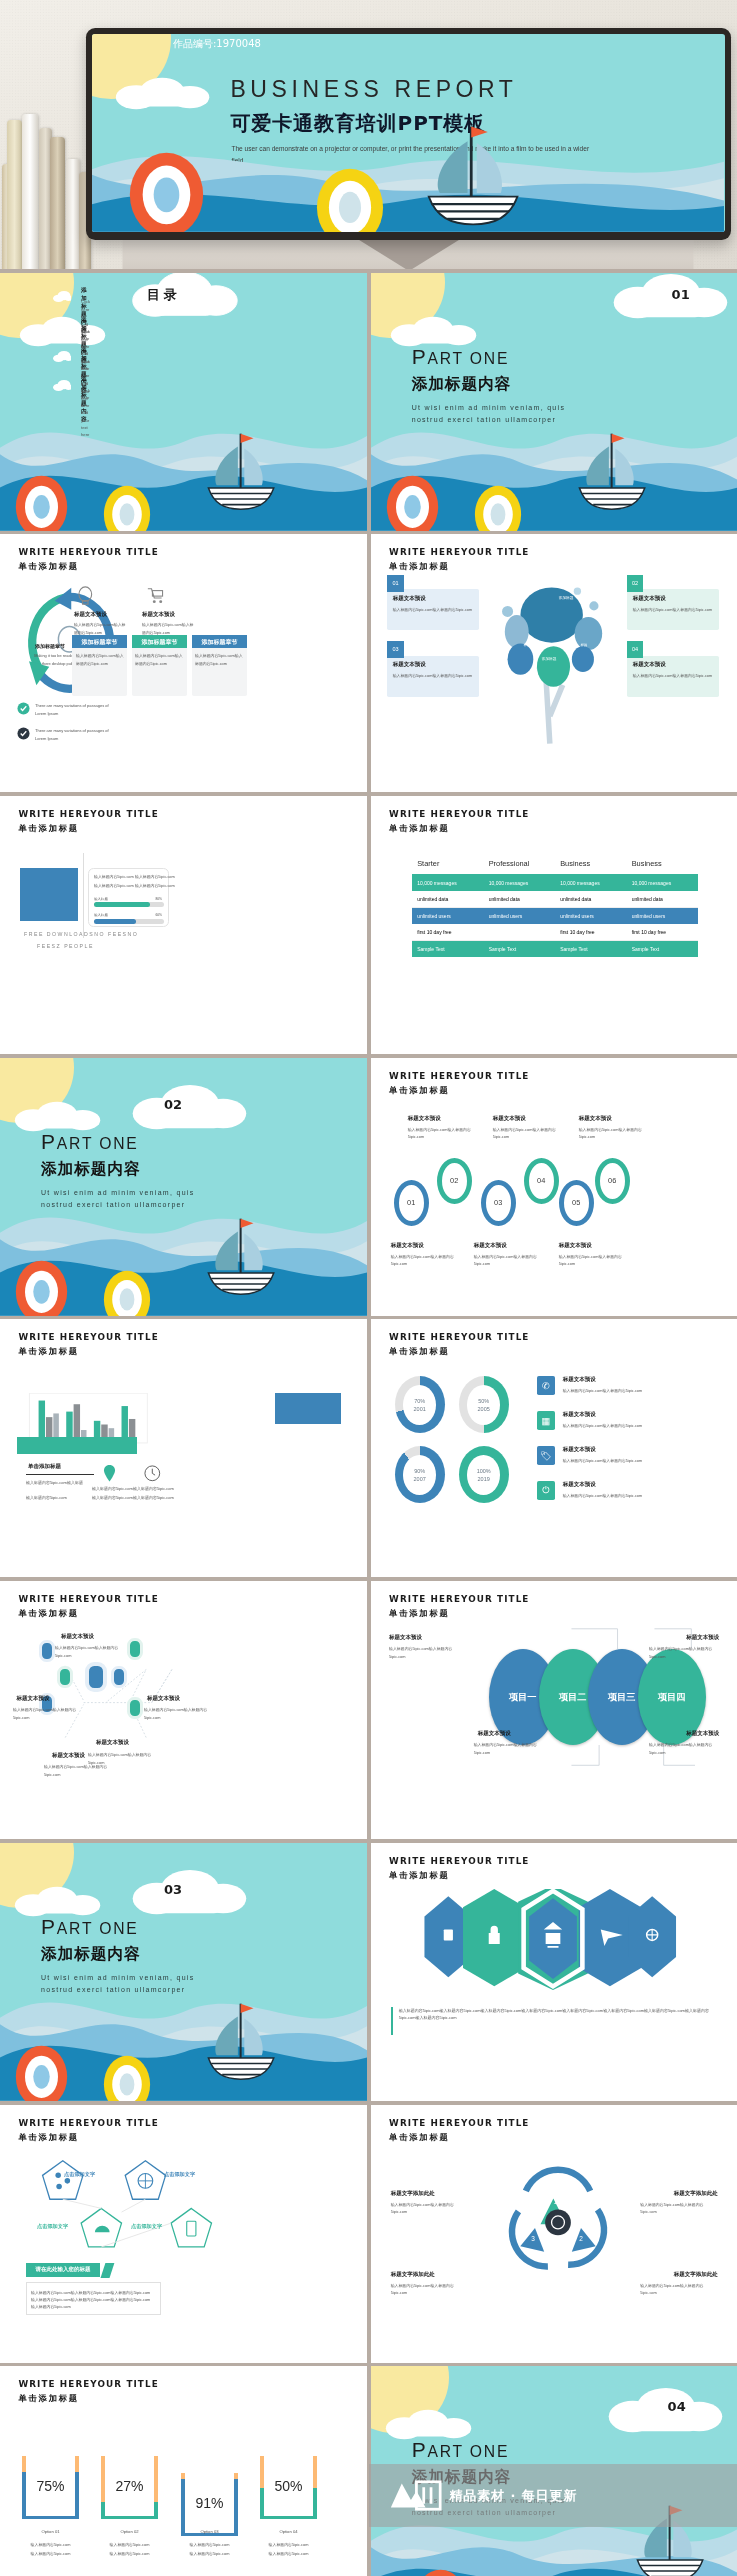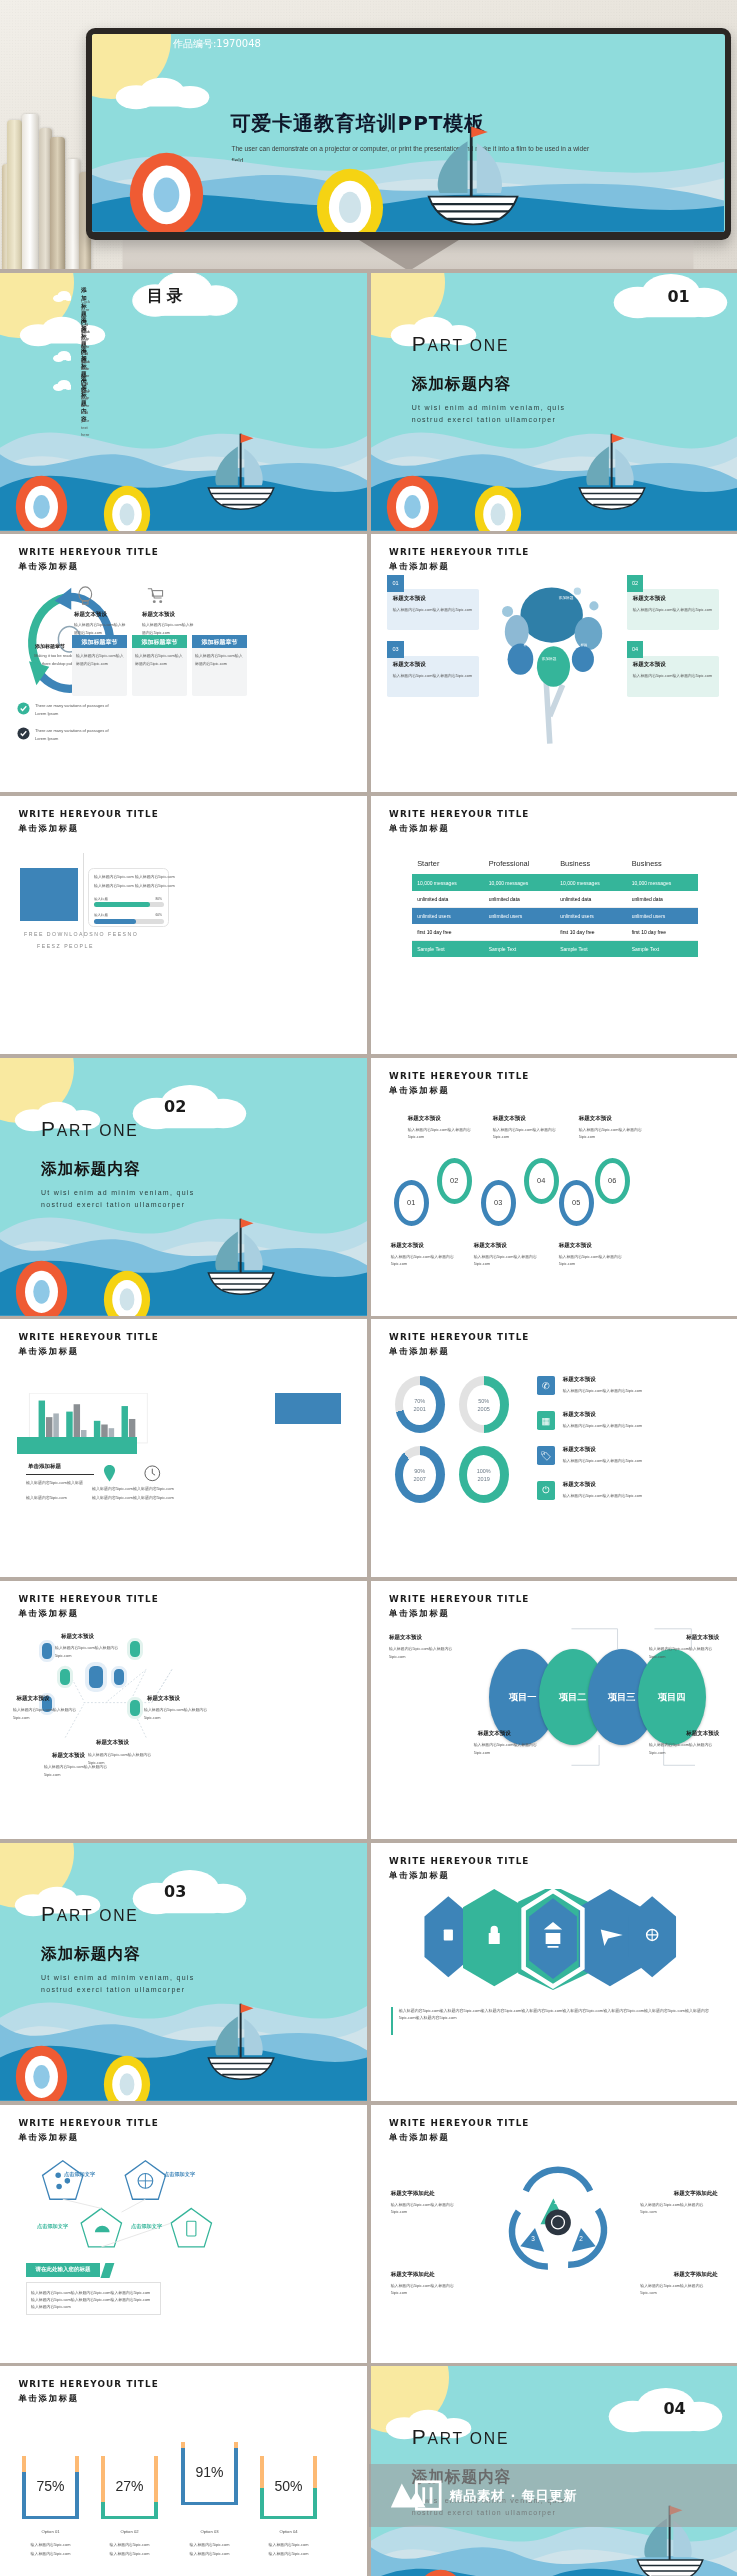--- a/index.html
+++ b/index.html
@@ -62,27 +62,27 @@
           display:grid; grid-template-columns:1fr 1fr; gap:3.7px 3.7px;
           background:#b7aca3; padding:3.7px 0 0 0; }
   .slide { position:relative; width:367px; height:258px; overflow:hidden; background:#fff; }
   .slide.cover { background:#8fdcdc; }
 
   .s-title { position:absolute; left:18.4px; top:13px; font-size:8.8px; font-weight:700;
              letter-spacing:1.1px; color:#1b1b1b; font-family:"DejaVu Sans",sans-serif; }
   .s-sub   { position:absolute; left:18.4px; top:27px; font-size:8.3px; font-weight:700;
              letter-spacing:1.8px; color:#1b1b1b; font-family:"DejaVu Sans",sans-serif; }
 
-  .partone { position:absolute; left:41px; top:59px; font-size:15.7px; letter-spacing:1.8px; color:#1c1c1c; }
+  .partone { position:absolute; left:41px; top:72px; font-size:15.7px; letter-spacing:1.8px; color:#1c1c1c; }
   .partone .big { font-size:21px; }
   .part-cn { position:absolute; left:41px; top:101px; font-size:15.7px; font-weight:700; color:#141414;
              font-family:"DejaVu Sans",sans-serif; letter-spacing:0.9px; }
   .part-en { position:absolute; left:41px; top:129px; font-size:7px; color:#2c3e3e;
              letter-spacing:1.3px; line-height:12px; width:230px; }
-  .num-badge { position:absolute; font-size:16px; font-weight:700; color:#1b1b1b;
+  .num-badge { position:absolute; font-size:13px; font-weight:700; color:#1b1b1b;
                font-family:"DejaVu Sans",sans-serif; }
 
   
   .tiny { font-size:4.8px; color:#555; line-height:7.4px; }
   .lbl  { font-size:6.4px; font-weight:700; color:#1b1b1b; font-family:"DejaVu Sans",sans-serif; }
 
   
   .chipbox { position:absolute; background:#f3f4f5; border-radius:1.8px; }
   .chiphdr { position:absolute; color:#fff; font-size:6px; font-weight:700; text-align:center;
              line-height:13px; font-family:"DejaVu Sans",sans-serif; }
@@ -155,20 +155,21 @@
 
       <svg width="111" height="37" style="position:absolute;left:22px;top:41px;" viewBox="0 0 120 40">
         <g fill="#ffffff">
             <ellipse cx="24" cy="24" rx="22" ry="13"></ellipse>
             <ellipse cx="52" cy="18" rx="24" ry="15"></ellipse>
         <ellipse cx="82" cy="24" rx="21" ry="12"></ellipse>
             <rect x="20" y="20" width="70" height="14" rx="7"></rect>
           </g>
       </svg>
 
+      <div class="hero-title">BUSINESS REPORT</div>
       <div class="hero-sub">可爱卡通教育培训PPT模板</div>
       <div class="hero-desc">The user can demonstrate on a projector or computer, or print the presentation and make it into a film to be used in a wider field</div>
       <div class="hero-meta">讲师：米小圆  日期：201X/XX/XX</div>
 
       <svg width="632" height="111" style="position:absolute;left:0;bottom:0;" viewBox="0 0 686 120">
         <path d="M0,52 C110,12 210,72 330,48 C440,26 560,78 686,44 L686,120 L0,120 Z" fill="#b9dce8"></path>
         <path d="M0,72 C100,38 180,96 300,70 C420,44 540,100 686,62 L686,120 L0,120 Z" fill="#cfe3ea"></path>
         <path d="M0,58 C80,92 150,40 260,66 C380,96 520,42 686,86 L686,120 L0,120 Z" fill="#7fc0de"></path>
         <path d="M0,90 C120,58 220,108 340,86 C460,64 570,110 686,92 L686,120 L0,120 Z" fill="#1a86b8"></path>
       </svg>
@@ -905,21 +906,21 @@
     <div class="tiny" style="position:absolute;left:22px;top:184px;width:57px;text-align:center;font-size:3.9px;">输入标题内容5ipic.com</div>
 
     <div class="cup" style="left:101px;top:90px;">
       <div class="fill" style="height:27%;background:#35b59a;"></div>
         <div class="inner">27%</div>
     </div>
     <div class="tiny" style="position:absolute;left:101px;top:162px;width:57px;text-align:center;font-size:4.2px;">Option 02</div>
     <div class="tiny" style="position:absolute;left:101px;top:175px;width:57px;text-align:center;font-size:3.9px;">输入标题内容5ipic.com</div>
     <div class="tiny" style="position:absolute;left:101px;top:184px;width:57px;text-align:center;font-size:3.9px;">输入标题内容5ipic.com</div>
 
-    <div class="cup" style="left:181px;top:76px;padding-left:36px;">
+    <div class="cup" style="left:181px;top:107px;padding-left:36px;">
       <div class="fill" style="height:91%;background:#3d84b8;"></div>
         <div class="inner">91%</div>
     </div>
     <div class="tiny" style="position:absolute;left:181px;top:162px;width:57px;text-align:center;font-size:4.2px;">Option 03</div>
     <div class="tiny" style="position:absolute;left:181px;top:175px;width:57px;text-align:center;font-size:3.9px;">输入标题内容5ipic.com</div>
     <div class="tiny" style="position:absolute;left:181px;top:184px;width:57px;text-align:center;font-size:3.9px;">输入标题内容5ipic.com</div>
 
     <div class="cup" style="left:260px;top:90px;">
       <div class="fill" style="height:50%;background:#35b59a;"></div>
         <div class="inner">50%</div>

